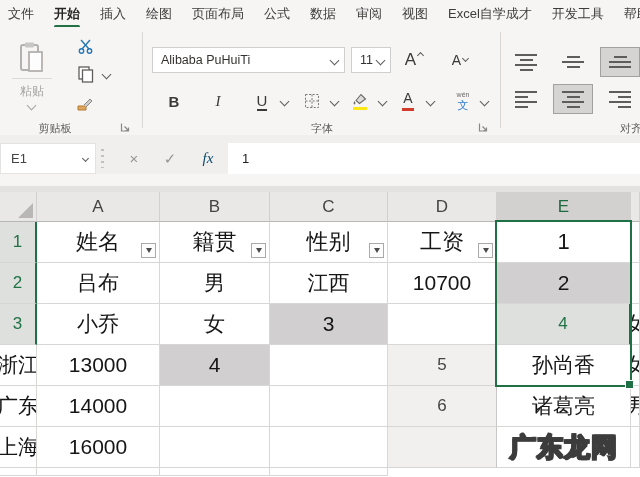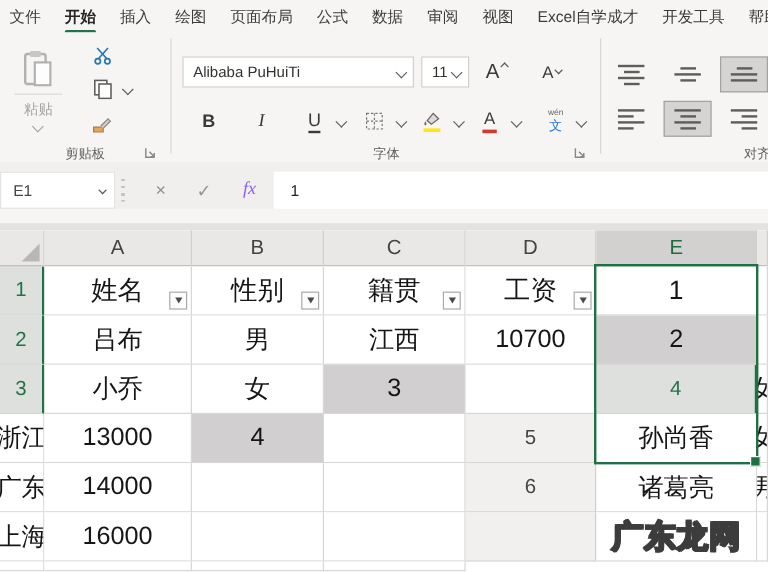--- a/index.html
+++ b/index.html
@@ -52,21 +52,21 @@
   
   .band1{position:absolute;top:135px;left:0;width:640px;height:20px;background:#f1efed;}
   .fbar{position:absolute;top:143px;left:0;width:640px;height:31px;background:#f1efed;}
   .namebox{position:absolute;left:0;top:0;width:96px;height:31px;background:#fff;border:1px solid #e5e3e1;
            box-sizing:border-box;display:flex;align-items:center;padding-left:10px;font-size:13px;color:#444;}
   .namebox .chev{position:absolute;right:7px;}
   .dotsep{position:absolute;left:101px;top:6px;width:3px;height:19px;
           background:repeating-linear-gradient(#c3c1bf 0 2px,transparent 2px 6px);}
   .ficon{position:absolute;top:0;height:31px;display:flex;align-items:center;justify-content:center;
          width:24px;color:#969492;font-size:15px;}
-  .fx{font-family:"Liberation Serif",serif;font-style:italic;color:#8b5cf6;font-size:15px;}
+  .fx{font-family:"Liberation Serif",serif;font-style:italic;color:#0c4a6e;font-size:15px;}
   .ffield{position:absolute;left:228px;top:0;right:0;height:31px;background:#fff;display:flex;
           align-items:center;padding-left:14px;font-size:13px;color:#222;}
   .band2{position:absolute;top:186px;left:0;width:640px;height:6px;background:#e4e2e0;}
   
   .gridwrap{position:absolute;top:192px;left:0;width:640px;height:285px;background:#fff;}
   .grid{display:grid;grid-template-columns:37px 123px 110px 118px 109px 134px 9px;
         grid-template-rows:30px repeat(6,41px) 8px;}
   .ch{background:#eae8e7;border-right:1px solid #d2d0cf;border-bottom:1px solid #b9b7b6;
       display:flex;align-items:center;justify-content:center;font-size:17px;color:#454442;position:relative;}
   .ch.sel-col{background:#d3d1d0;color:#1e6b41;}
@@ -144,21 +144,21 @@
         <rect x="5.5" y="5" width="10" height="12" fill="#fff" stroke="#605e5c" stroke-width="1.3"></rect>
       </svg>
     </div>
     <span class="chev" style="position:absolute;left:103px;top:44px"></span>
     <div class="mini-btn" style="left:74px;top:66px">
       <svg width="19" height="17" viewBox="0 0 19 17">
         <path d="M2 10 L10 10 L10 14 L2 14 Z" fill="#e2a75e" stroke="#b07c33" stroke-width="1"></path>
         <path d="M10 11 L16 5 L14 3 L8 9" fill="#cfcdcb" stroke="#8a8886" stroke-width="1"></path>
       </svg>
     </div>
-    <div class="grp-label" style="left:16px;top:94px;width:110px">剪贴板</div>
+    <div class="grp-label" style="left:0;top:94px;width:110px">剪贴板</div>
     <div class="launcher" style="left:120px;top:95px">
       <svg width="11" height="11" viewBox="0 0 11 11">
         <path d="M1.5 1.5 v7.5 h7.5" fill="none" stroke="#8a8886" stroke-width="1.2"></path>
         <path d="M4.5 4.5 l4 4 M8.5 5.5 v3 h-3" fill="none" stroke="#8a8886" stroke-width="1.2"></path>
       </svg>
     </div>
 
     <div class="combo" style="left:152px;top:20px;width:193px">
       <span>Alibaba PuHuiTi</span>
       <span class="chev"></span>
@@ -305,24 +305,24 @@
       <div class="ch">A</div>
       <div class="ch">B</div>
       <div class="ch">C</div>
       <div class="ch">D</div>
       <div class="ch sel-col">E</div>
       <div class="ch"></div>
     <div class="rh selh">1</div>
         <div class="cell hdr-row">姓名<div class="filter-btn">
             <i></i>
           </div></div>
-        <div class="cell hdr-row">性别<div class="filter-btn">
+        <div class="cell hdr-row">籍贯<div class="filter-btn">
             <i></i>
           </div></div>
-        <div class="cell hdr-row">籍贯<div class="filter-btn">
+        <div class="cell hdr-row">性别<div class="filter-btn">
             <i></i>
           </div></div>
         <div class="cell hdr-row">工资<div class="filter-btn">
             <i></i>
           </div></div>
         <div class="cell hdr-row">1</div>
         <div class="cell"></div>
         <div class="rh selh">2</div>
         <div class="cell">吕布</div>
         <div class="cell">男</div>

